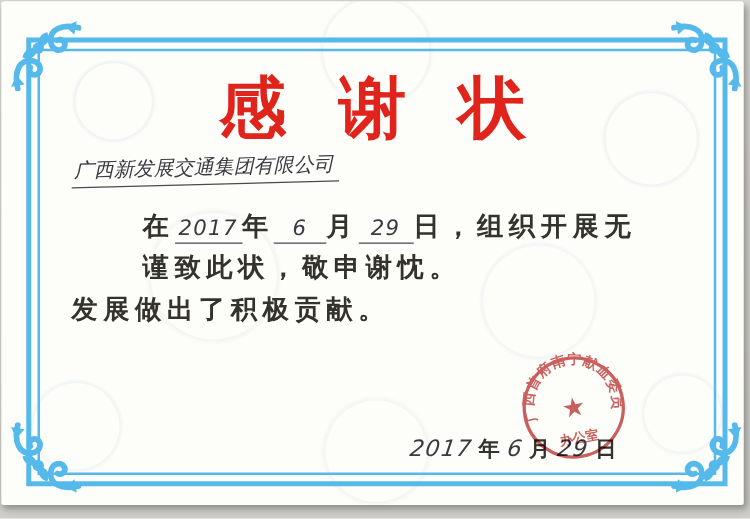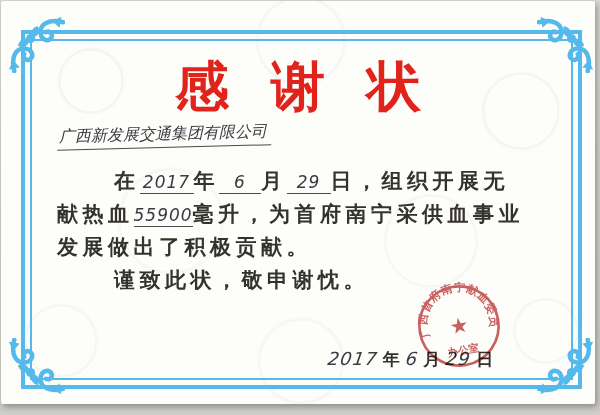--- a/index.html
+++ b/index.html
@@ -163,25 +163,22 @@
     <div class="title">感谢状</div>
 
     <div class="recipient hand">
       <span class="u">广西新发展交通集团有限公司</span>
     </div>
 
     <div class="body-text">
       <div class="line indent">
         <span>在</span><span class="fill w-year hand">2017</span><span>年</span><span class="fill w-month hand">6</span><span>月</span><span class="fill w-day hand">29</span><span>日</span><span>，组织开展无</span>
       </div>
-      <div class="line">
-        <span>献热血</span><span class="fill w-vol hand">55900</span><span>毫升，为首府南宁采供血事业</span>
-      </div>
+      <div class="line indent">谨致此状，敬申谢忱。</div>
       <div class="line">发展做出了积极贡献。</div>
-      <div class="line indent">谨致此状，敬申谢忱。</div>
     </div>
 
     <div class="date-line">
       <span class="hand">2017</span><span>年</span><span class="hand">6</span><span>月</span><span class="hand">29</span><span>日</span>
     </div>
 
     <svg class="seal" viewBox="0 0 100 100">
       <defs>
         <path id="sealRing" d="M 16 58 A 36 36 0 1 1 84 58"></path>
       </defs>

